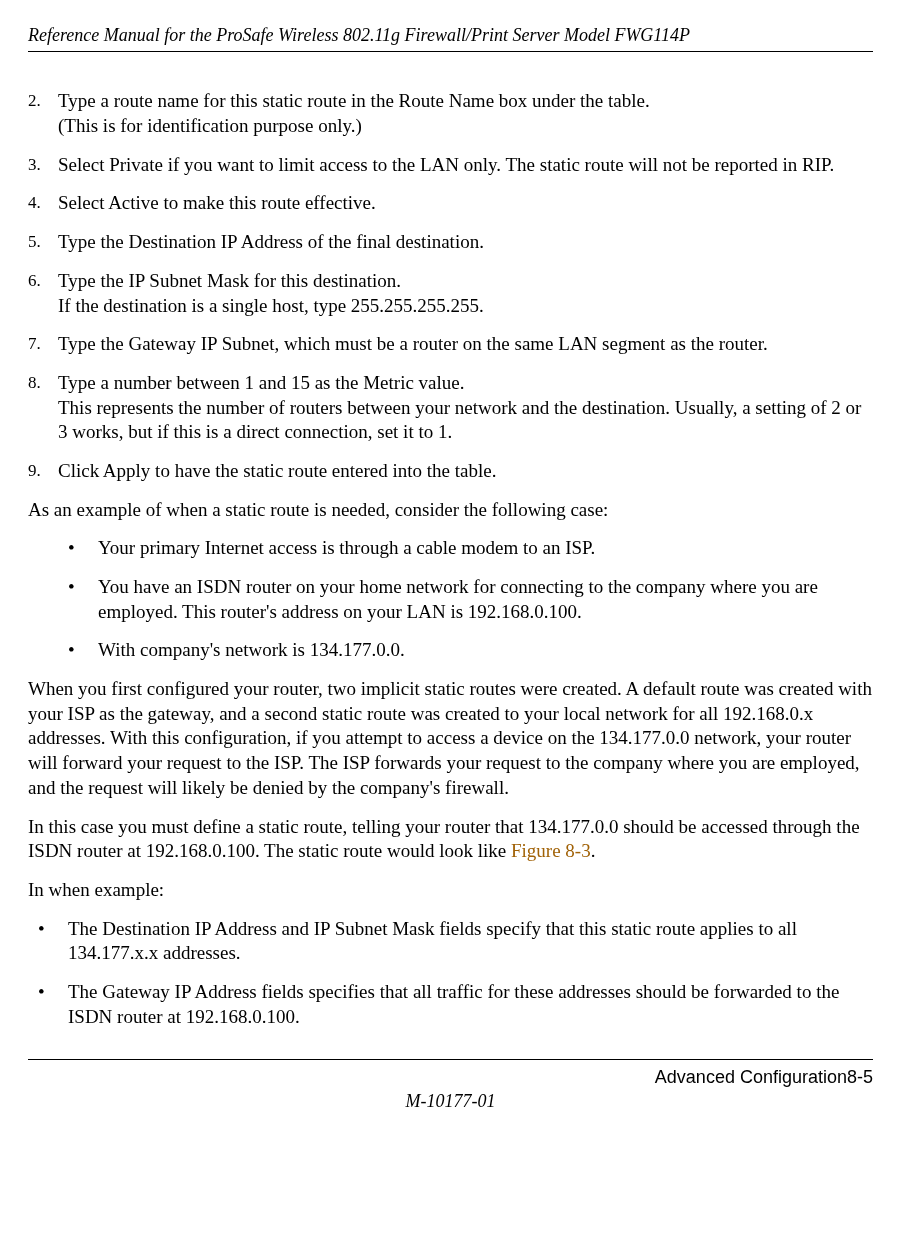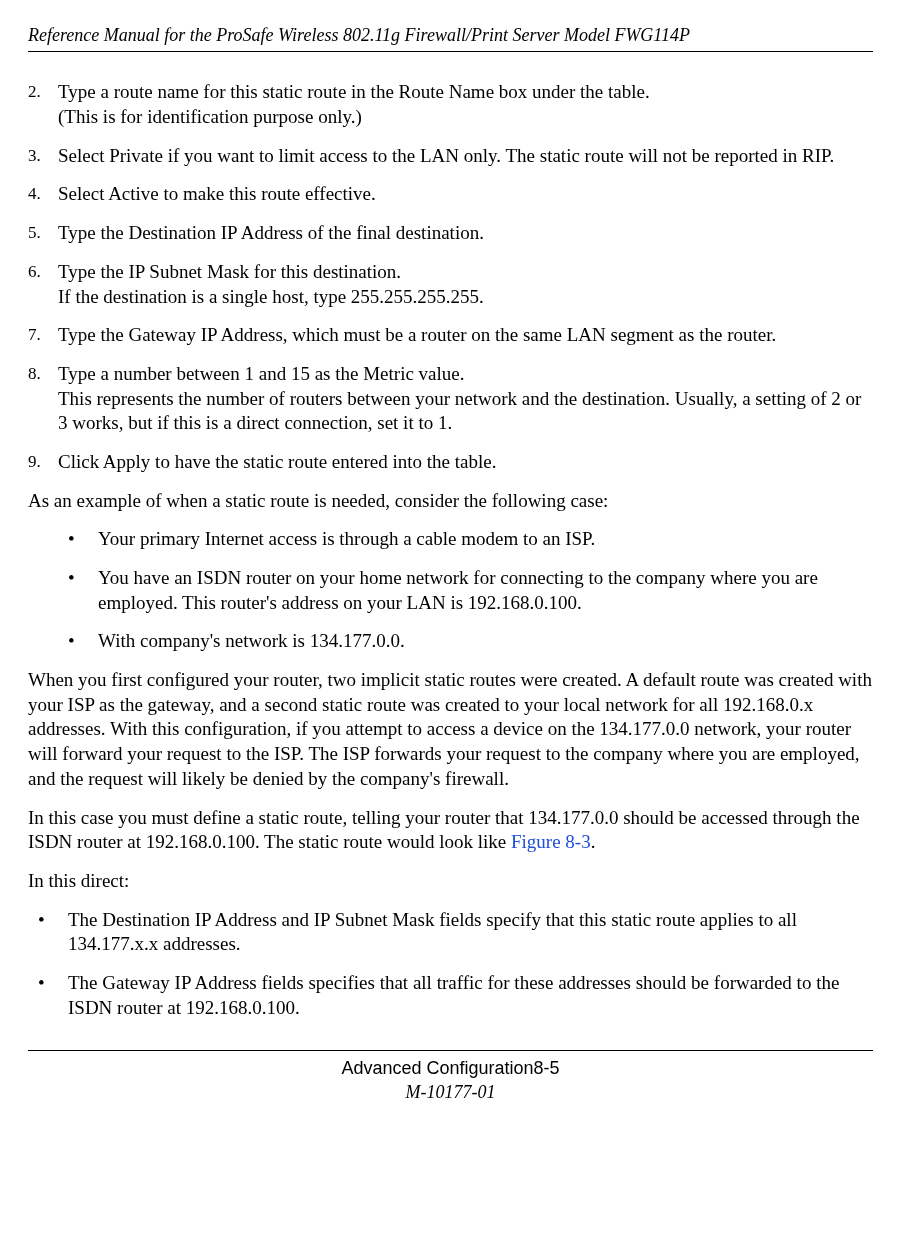--- a/index.html
+++ b/index.html
@@ -9,21 +9,21 @@
       color: #000;
       margin: 0;
       padding: 24px 28px 20px 28px;
       width: 845px;
     }
     .header {
       font-style: italic;
       font-size: 18px;
       padding-bottom: 4px;
       border-bottom: 1.5px solid #000;
-      margin-bottom: 28px;
+      margin-bottom: 37px;
     }
     .ordered-item {
       display: flex;
       margin-bottom: 14px;
     }
     .ordered-num {
       font-size: 17px;
       min-width: 30px;
       padding-top: 1px;
     }
@@ -44,30 +44,30 @@
     .bullet-item.outer {
       padding-left: 10px;
     }
     .bullet {
       min-width: 30px;
     }
     .bullet-text {
       flex: 1;
     }
     .link {
-      color: #1d4ed8;
+      color: #a16207;
     }
     .footer-rule {
       border-top: 1.5px solid #000;
       margin-top: 30px;
       padding-top: 6px;
     }
     .footer-line {
       display: flex;
-      justify-content: center;
+      justify-content: flex-end;
       font-family: Arial, Helvetica, sans-serif;
       font-size: 18px;
     }
     .doc-num {
       text-align: center;
       font-style: italic;
       font-size: 18px;
       margin-top: 0;
     }
   </style>
@@ -94,21 +94,21 @@
   <div class="ordered-item">
     <div class="ordered-num">5.</div>
     <div class="ordered-text">Type the Destination IP Address of the final destination.</div>
   </div>
   <div class="ordered-item">
     <div class="ordered-num">6.</div>
     <div class="ordered-text">Type the IP Subnet Mask for this destination.<br>If the destination is a single host, type 255.255.255.255.</div>
   </div>
   <div class="ordered-item">
     <div class="ordered-num">7.</div>
-    <div class="ordered-text">Type the Gateway IP Address, which must be a router on the same LAN segment as the router.</div>
+    <div class="ordered-text">Type the Gateway IP Subnet, which must be a router on the same LAN segment as the router.</div>
   </div>
   <div class="ordered-item">
     <div class="ordered-num">8.</div>
     <div class="ordered-text">Type a number between 1 and 15 as the Metric value.<br>This represents the number of routers between your network and the destination. Usually, a setting of 2 or 3 works, but if this is a direct connection, set it to 1.</div>
   </div>
   <div class="ordered-item">
     <div class="ordered-num">9.</div>
     <div class="ordered-text">Click Apply to have the static route entered into the table.</div>
   </div>
 </div>
@@ -129,21 +129,21 @@
     <div class="bullet-text">With company's network is 134.177.0.0.</div>
   </div>
 </div>
 
 <div class="para">When you first configured your router, two implicit static routes were created. A default route was created with your ISP as the gateway, and a second static route was created to your local network for all 192.168.0.x addresses. With this configuration, if you attempt to access a device on the 134.177.0.0 network, your router will forward your request to the ISP. The ISP forwards your request to the company where you are employed, and the request will likely be denied by the company's firewall.</div>
 
 <div class="para">
   <span>In this case you must define a static route, telling your router that 134.177.0.0 should be accessed through the ISDN router at 192.168.0.100. The static route would look like </span><span class="link">Figure 8-3</span><span>.</span>
 </div>
 
-<div class="para">In this direct:</div>
+<div class="para">In when example:</div>
 
 <div>
   <div class="bullet-item outer">
     <div class="bullet">•</div>
     <div class="bullet-text">The Destination IP Address and IP Subnet Mask fields specify that this static route applies to all 134.177.x.x addresses.</div>
   </div>
   <div class="bullet-item outer">
     <div class="bullet">•</div>
     <div class="bullet-text">The Gateway IP Address fields specifies that all traffic for these addresses should be forwarded to the ISDN router at 192.168.0.100.</div>
   </div>

